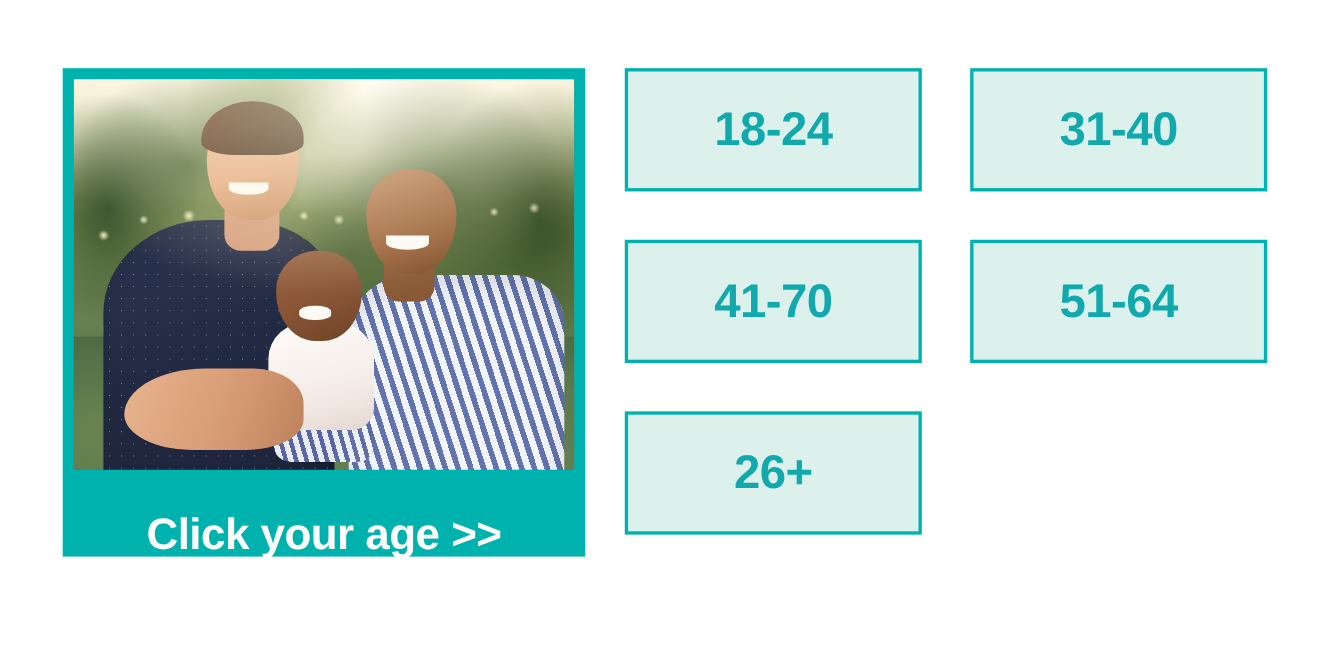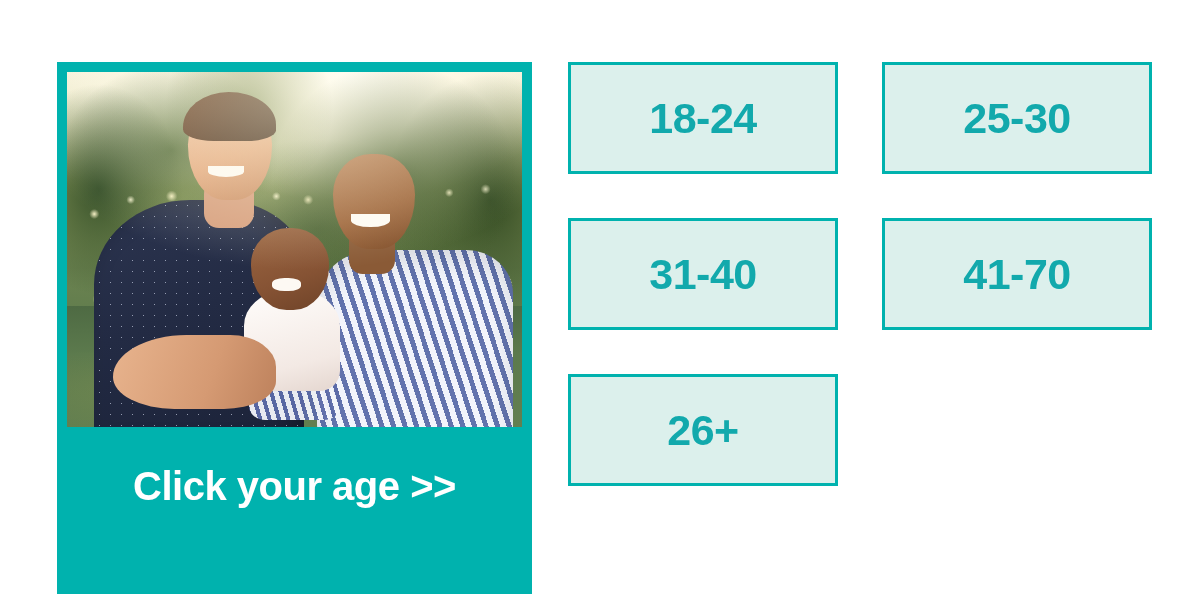--- a/index.html
+++ b/index.html
@@ -21,21 +21,21 @@
     height: 600px;
     background: #ffffff;
   }
 
   
   .promo-card {
     position: absolute;
     left: 57px;
     top: 62px;
     width: 475px;
-    height: 532px;
+    height: 444px;
     background: #00B2AE;
     box-sizing: border-box;
   }
 
   .photo-frame {
     position: absolute;
     left: 10px;
     top: 10px;
     width: 455px;
     height: 355px;
@@ -347,26 +347,26 @@
     <div class="promo-caption">
       <span class="promo-caption-text">Click your age &gt;&gt;</span>
     </div>
   </div>
 
   <div class="age-grid">
     <div class="age-button">
       <span class="age-button-label">18-24</span>
     </div>
     <div class="age-button">
-      <span class="age-button-label">25-30</span>
-    </div>
-    <div class="age-button">
       <span class="age-button-label">31-40</span>
     </div>
     <div class="age-button">
       <span class="age-button-label">41-70</span>
     </div>
     <div class="age-button">
+      <span class="age-button-label">51-64</span>
+    </div>
+    <div class="age-button">
       <span class="age-button-label">26+</span>
     </div>
   </div>
 
 </div>
 
 </body></html>

